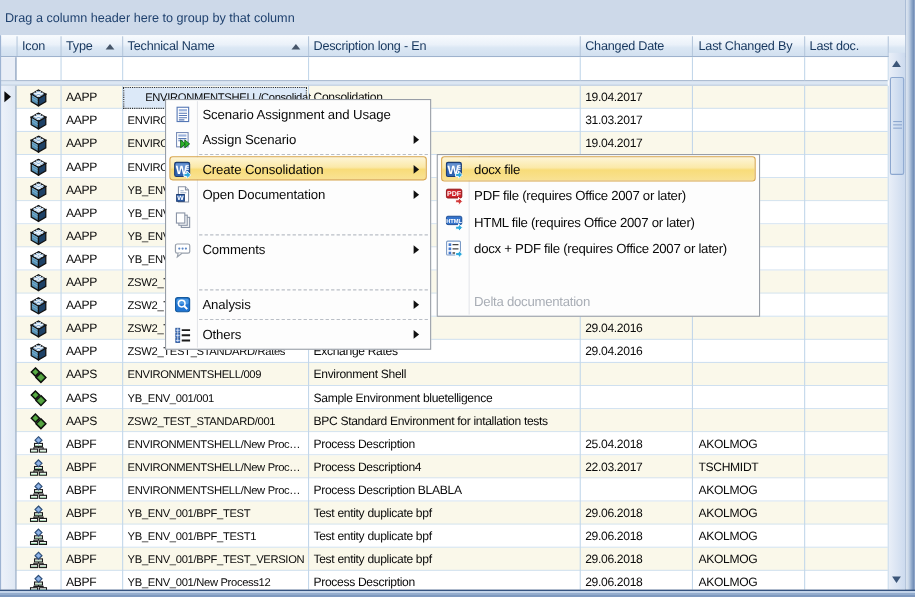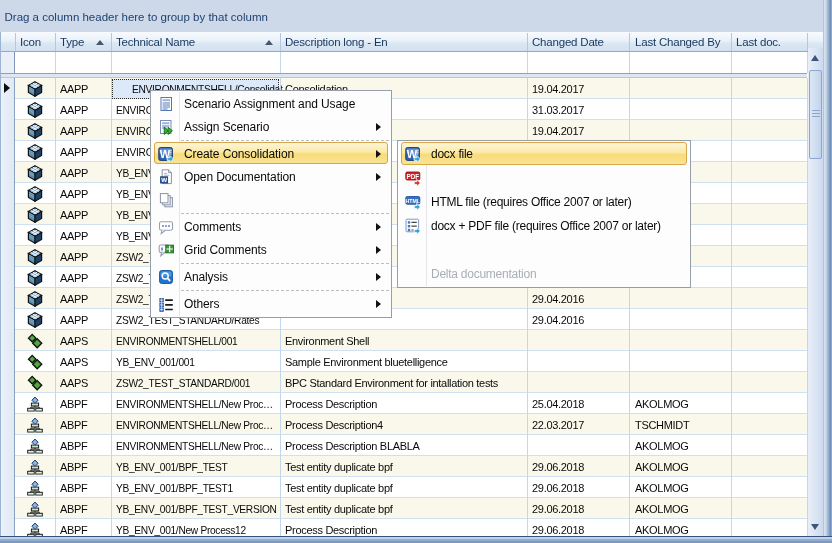--- a/index.html
+++ b/index.html
@@ -251,33 +251,34 @@
 <div class="a row white" style="top:309px;height:21px">
 <div class="a icn" style="left:27px;top:2.5px"><svg width="16" height="16" viewBox="0 0 16 16">
         <polygon points="8,0.8 14.6,4.6 8,8.4 1.4,4.6" fill="#85acd0" stroke="#131313" stroke-width="1.2"></polygon>
 <path d="M5.8,2.1 L12.3,5.8 M3.6,3.3 L10.1,7.1 M10.2,2.1 L3.7,5.8 M12.4,3.3 L5.9,7.1" stroke="#ecf4fb" stroke-width="1" fill="none"></path>
 <polygon points="1.4,4.6 8,8.4 8,15.2 1.4,11.4" fill="#5590b4" stroke="#131313" stroke-width="1.2"></polygon>
 <polygon points="8,8.4 14.6,4.6 14.6,11.4 8,15.2" fill="#1d4166" stroke="#131313" stroke-width="1.2"></polygon>
 <path d="M2.2,6.1 l5,2.9 M2.2,8.3 l5,2.9" stroke="#7fb3cf" stroke-width=".8" fill="none"></path>
       </svg></div>
 <div class="a cell" style="left:60px;top:5px;width:48px">AAPP</div>
 <div class="a cell tech" style="left:116px;top:5.5px;width:161px">ZSW2_TEST_STANDARD/Rates</div>
+<div class="a cell" style="left:285px;top:5px;width:239px">Exchange Rates</div>
 <div class="a cell" style="left:532px;top:5px;width:94px">29.04.2016</div>
 <div class="a cell" style="left:635px;top:5px;width:94px"></div>
 </div>
 <div class="a hln" style="left:15px;top:329px;width:792px"></div>
 <div class="a row cream" style="top:330px;height:21px">
 <div class="a icn" style="left:27px;top:2.5px"><svg width="16" height="16" viewBox="0 0 16 16">
         <polygon points="5.2,1.4 9,5.2 5.2,9 1.4,5.2" fill="#2f7a26" stroke="#0c0c0c" stroke-width="1.2"></polygon>
 <polygon points="5.2,2.8 7.6,5.2 5.2,7.6 2.8,5.2" fill="#5aaa45"></polygon>
 <polygon points="10.2,5.6 14.8,10.2 10.2,14.8 5.6,10.2" fill="#2f7a26" stroke="#0c0c0c" stroke-width="1.2"></polygon>
 <polygon points="10.2,7.2 13.2,10.2 10.2,13.2 7.2,10.2" fill="#58a443"></polygon>
       </svg></div>
 <div class="a cell" style="left:60px;top:5px;width:48px">AAPS</div>
-<div class="a cell tech" style="left:116px;top:5.5px;width:161px">ENVIRONMENTSHELL/001</div>
+<div class="a cell tech" style="left:116px;top:5.5px;width:161px">ENVIRONMENTSHELL/009</div>
 <div class="a cell" style="left:285px;top:5px;width:239px">Environment Shell</div>
 <div class="a cell" style="left:532px;top:5px;width:94px"></div>
 <div class="a cell" style="left:635px;top:5px;width:94px"></div>
 </div>
 <div class="a hln" style="left:15px;top:350px;width:792px"></div>
 <div class="a row white" style="top:351px;height:21px">
 <div class="a icn" style="left:27px;top:2.5px"><svg width="16" height="16" viewBox="0 0 16 16">
         <polygon points="5.2,1.4 9,5.2 5.2,9 1.4,5.2" fill="#2f7a26" stroke="#0c0c0c" stroke-width="1.2"></polygon>
 <polygon points="5.2,2.8 7.6,5.2 5.2,7.6 2.8,5.2" fill="#5aaa45"></polygon>
 <polygon points="10.2,5.6 14.8,10.2 10.2,14.8 5.6,10.2" fill="#2f7a26" stroke="#0c0c0c" stroke-width="1.2"></polygon>
@@ -513,31 +514,20 @@
 <div class="ic"><svg width="16" height="16" viewBox="0 0 16 16">
           <rect x="1.5" y="2.8" width="13" height="8.4" rx="1.6" fill="#fff" stroke="#98a0ac" stroke-width="1.1"></rect>
 <path d="M4,11.2 L3.2,14.6 L7.4,11.2" fill="#fff" stroke="#98a0ac" stroke-width="1.1"></path>
 <circle cx="5" cy="7" r="1" fill="#5c87c6"></circle>
           <circle cx="8" cy="7" r="1" fill="#5c87c6"></circle>
           <circle cx="11" cy="7" r="1" fill="#5c87c6"></circle>
         </svg></div>
 <div class="txt">Comments</div>
 <div class="sub"></div>
 </div>
-<div class="mi mi23" style="top:147px">
-<div class="ic"><svg width="16" height="16" viewBox="0 0 16 16">
-          <rect x="1.2" y="3" width="9.8" height="7.4" rx="1.4" fill="#fff" stroke="#98a0ac" stroke-width="1.1"></rect>
-<path d="M3.6,10.4 L2.8,13.8 L7,10.4" fill="#fff" stroke="#98a0ac" stroke-width="1.1"></path>
-<path d="M4,5.6 v3" stroke="#3f74c0" stroke-width="1.5"></path>
-<rect x="7.8" y="3.2" width="7.6" height="7.6" fill="#3f9b3f" stroke="#1f6a28" stroke-width="1"></rect>
-<path d="M8.3,7 h6.6 M11.6,3.7 v6.6" stroke="#fff" stroke-width="1.2"></path>
-        </svg></div>
-<div class="txt">Grid Comments</div>
-<div class="sub"></div>
-</div>
 <div class="msep" style="top:172px"></div>
 <div class="mi mi23" style="top:174px">
 <div class="ic"><svg width="16" height="16" viewBox="0 0 16 16">
           <rect x="1.6" y="1.6" width="12.8" height="12.8" rx="2" fill="#1f74d2" stroke="#155a9e" stroke-width="1"></rect>
 <rect x="2.6" y="2.6" width="10.8" height="5" rx="1.4" fill="#57a2e8" opacity=".8"></rect>
 <circle cx="7.2" cy="7" r="3" fill="none" stroke="#fff" stroke-width="1.4"></circle>
 <path d="M9.4,9.2 L12.2,12" stroke="#fff" stroke-width="1.8"></path>
         </svg></div>
 <div class="txt">Analysis</div>
 <div class="sub"></div>
@@ -567,20 +557,21 @@
           <path d="M9.2,11.6 h2.6 v-2.2 l3.6,3.6 -3.6,3.6 v-2.2 h-2.6 z" fill="#2aa8dc" stroke="#fff" stroke-width="0.9"></path>
         </svg></div>
 <div class="txt">docx file</div>
 </div>
 <div class="mi" style="top:25px">
 <div class="ic"><svg width="16" height="16" viewBox="0 0 16 16">
           <rect x="0.8" y="2" width="14" height="8" rx="1.4" fill="#cf2229" stroke="#8f1418" stroke-width=".9"></rect>
 <text x="7.8" y="8.6" font-family="Liberation Sans" font-size="6.4" font-weight="bold" fill="#fff" text-anchor="middle">PDF</text>
           <path d="M9.2,11.6 h2.6 v-2.2 l3.6,3.6 -3.6,3.6 v-2.2 h-2.6 z" fill="#d23a3a" stroke="#fff" stroke-width="0.9"></path>
         </svg></div>
+<div class="txt">PDF file (requires Office 2007 or later)</div>
 </div>
 <div class="mi" style="top:49px">
 <div class="ic"><svg width="16" height="16" viewBox="0 0 16 16">
           <rect x="0.8" y="2.6" width="14" height="7.6" rx="1.4" fill="#3473cc" stroke="#1d4d93" stroke-width=".9"></rect>
 <text x="7.8" y="8.6" font-family="Liberation Sans" font-size="5.2" font-weight="bold" fill="#fff" text-anchor="middle">HTML</text>
           <path d="M9.2,11.6 h2.6 v-2.2 l3.6,3.6 -3.6,3.6 v-2.2 h-2.6 z" fill="#2aa8dc" stroke="#fff" stroke-width="0.9"></path>
         </svg></div>
 <div class="txt">HTML file (requires Office 2007 or later)</div>
 </div>
 <div class="mi" style="top:73px">

